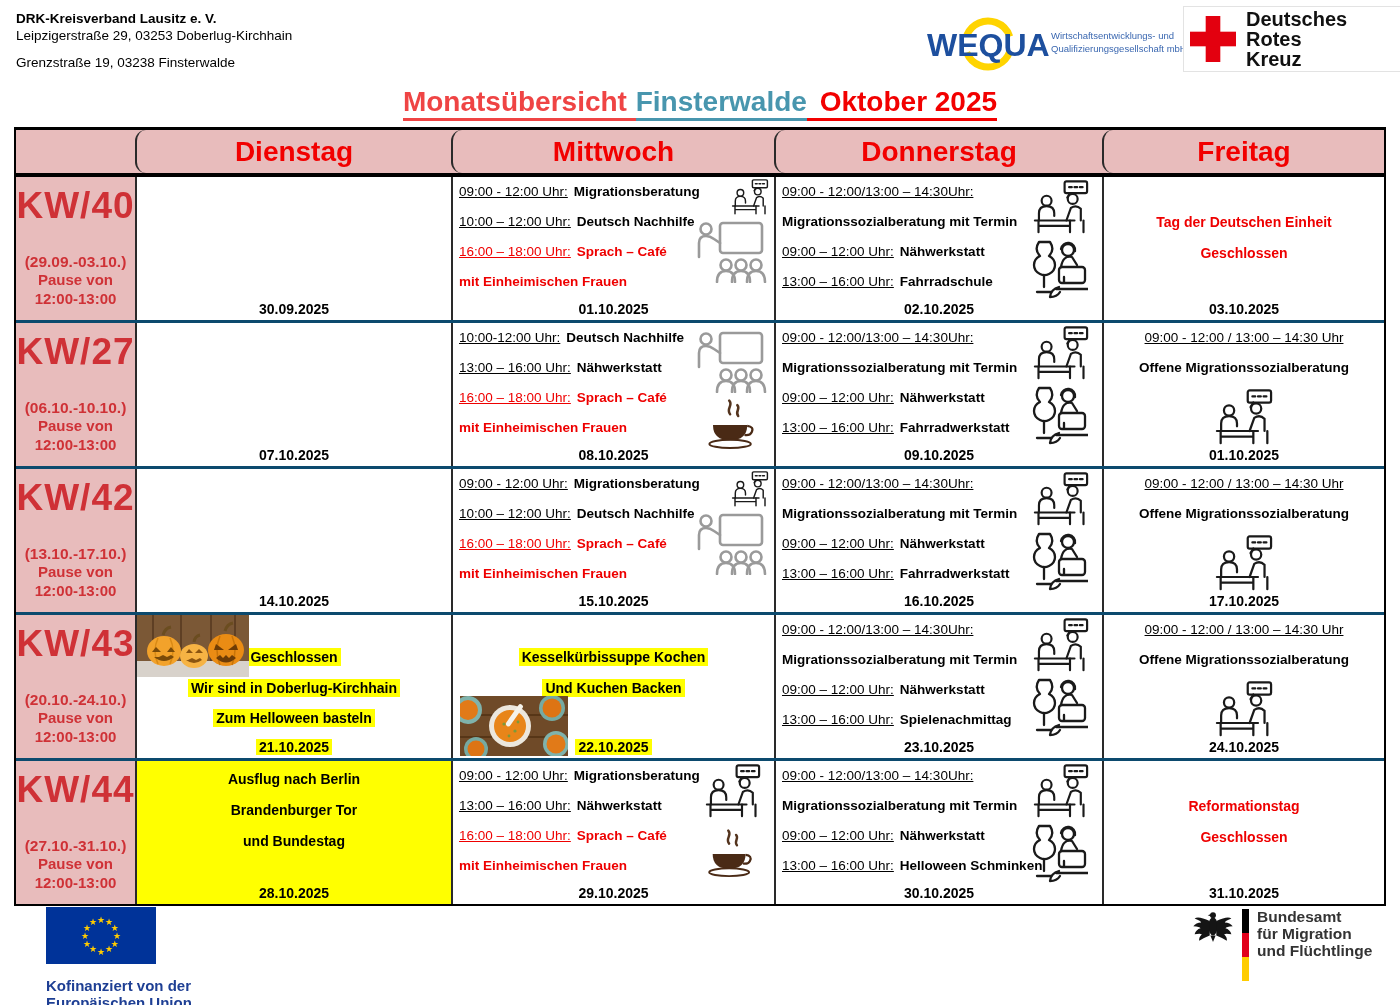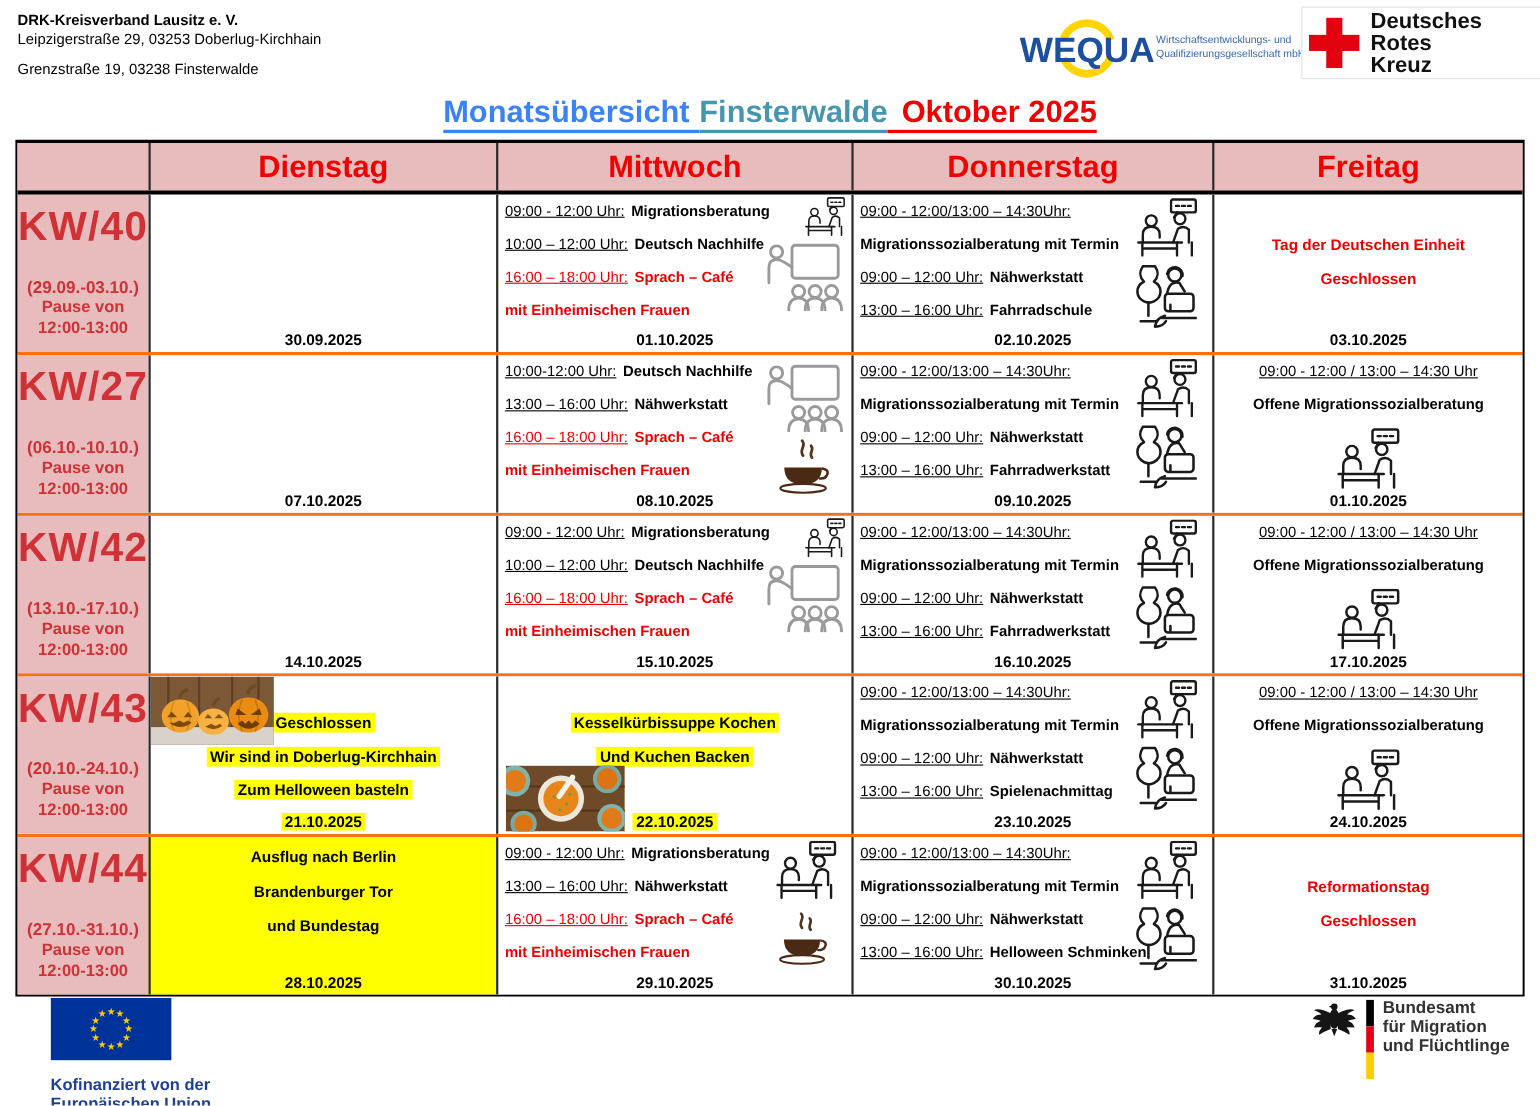--- a/index.html
+++ b/index.html
@@ -11,34 +11,34 @@
   .org .name{font-weight:bold;}
   .org .a2{margin-top:10px;}
   .wequa{position:absolute;left:925px;top:12px;width:260px;height:64px;}
   .drkbox{position:absolute;left:1183px;top:6px;width:220px;height:66px;border:1px solid #e3e3e3;
     display:flex;align-items:center;gap:10px;padding:2px 6px;box-sizing:border-box;background:#fff;}
   .drktxt{font-weight:bold;font-size:20px;line-height:20px;color:#111;}
 
   
   .title{position:absolute;top:86px;left:0;width:100%;text-align:center;font-size:28px;font-weight:bold;white-space:nowrap;}
   .title span{padding-bottom:1px;border-bottom:3px solid currentColor;}
-  .t-red{color:#3b82f6;padding-right:1px;}
+  .t-red{color:#ef4444;padding-right:1px;}
   .t-teal{color:#4896ae;}
   .t-red2{color:#f20000;padding-left:5px;}
 
   
   .cal{position:absolute;left:14px;top:127px;width:1372px;border:2px solid #000;border-top:3px solid #000;box-sizing:border-box;background:#fff;}
   .cal-row{display:grid;grid-template-columns:119px 316px 323px 328px 1fr;}
   .hdr-row{height:43px;border-bottom:4px solid #000;background:#e8bcbc;}
-  .body-row{height:143px;border-bottom:3px solid #f97316;}
+  .body-row{height:143px;border-bottom:3px solid #0c4a6e;}
   .body-row.last{border-bottom:none;}
   .cell{position:relative;border-left:2px solid #2a2a2a;box-sizing:border-box;background:#fff;overflow:hidden;}
   .cell.first{border-left:none;}
   .day-hd{display:flex;align-items:center;justify-content:center;background:#e8bcbc;
-    color:#f20000;font-weight:bold;font-size:28px;}
+    color:#f20000;font-weight:bold;font-size:28px;border-radius:11px;}
   .kw-cell{background:#e8bcbc;color:#cf3136;text-align:center;}
   .kw-label{font-size:37px;font-weight:bold;margin-top:8px;letter-spacing:1px;}
   .kw-range{font-size:15.5px;font-weight:bold;margin-top:26px;}
   .kw-pause{position:absolute;bottom:12px;left:0;right:0;font-size:15px;font-weight:bold;line-height:19px;}
 
   
   .pad{padding-top:6px;}
   .ln{margin:0 0 12px 6px;font-size:13.5px;line-height:18px;white-space:nowrap;}
   .tm{text-decoration:underline;}
   .bl{font-weight:bold;margin-left:6px;}

